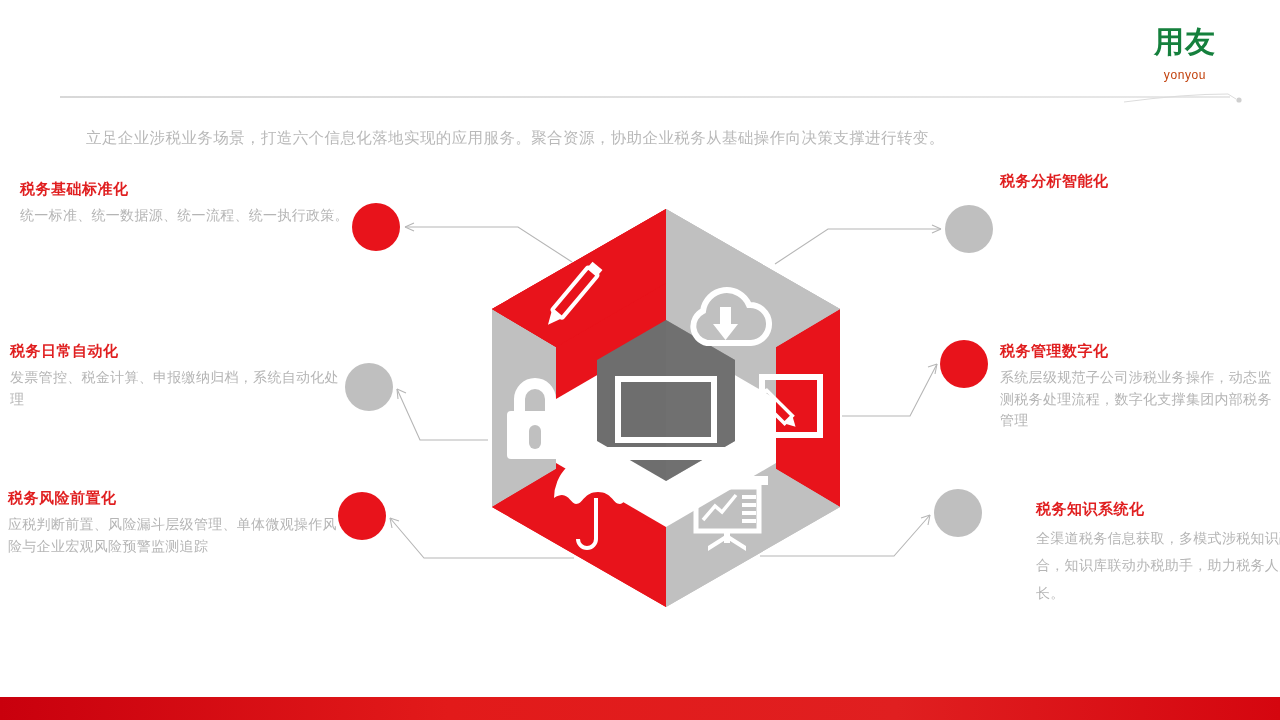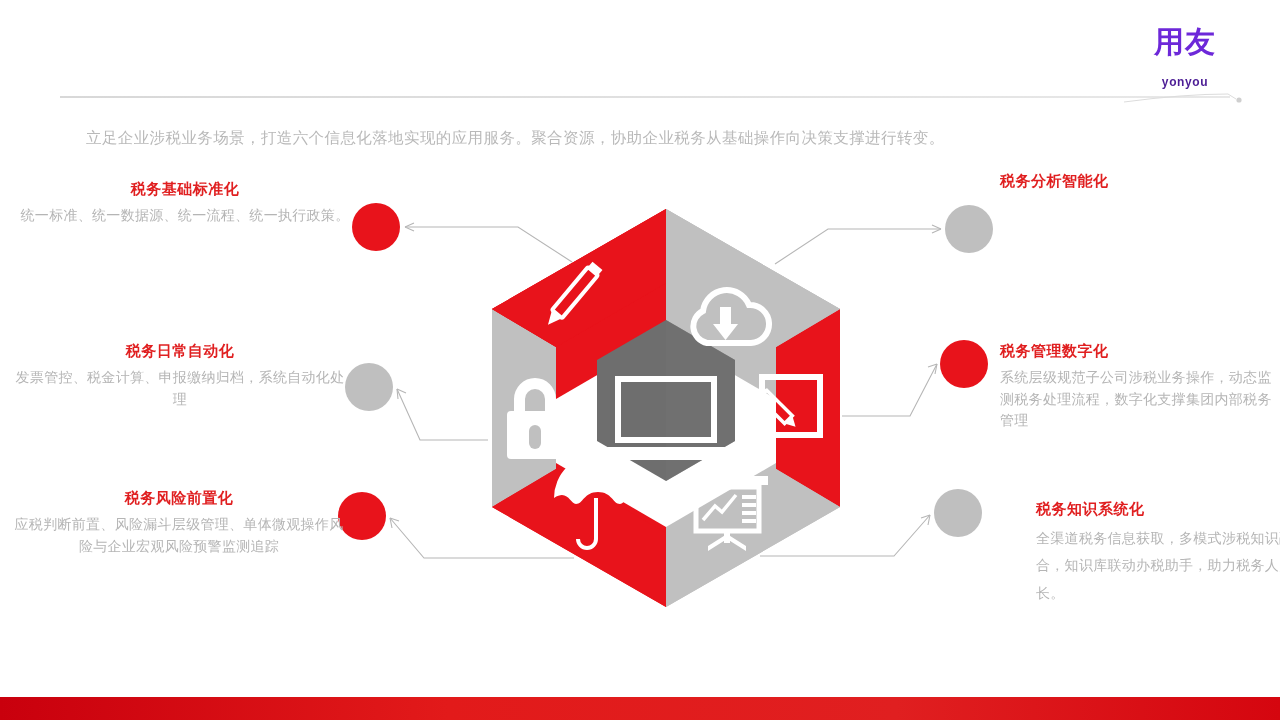--- a/index.html
+++ b/index.html
@@ -18,25 +18,25 @@
     letter-spacing:.5px;white-space:nowrap;
   }
   .title-rule{
     position:absolute;left:60px;top:96px;width:1170px;height:2px;
     background:linear-gradient(to right,#d8d8d8,#e8e8e8);
   }
   .logo{
     position:absolute;right:40px;top:26px;width:110px;text-align:center;
   }
   .logo-cn{
-    font-size:30px;font-weight:bold;color:#6d28d9;letter-spacing:1px;
+    font-size:30px;font-weight:bold;color:#15803d;letter-spacing:1px;
     line-height:1.05;font-family:"DejaVu Sans",sans-serif;
   }
   .logo-en{
-    font-size:12px;font-weight:bold;color:#4c1d95;letter-spacing:.6px;margin-top:17px;
+    font-size:12px;font-weight:normal;color:#c2410c;letter-spacing:.6px;margin-top:10px;
   }
   .logo-swoosh{
     position:absolute;right:36px;top:92px;width:120px;height:12px;
   }
 
   .subtitle{
     position:absolute;left:86px;top:128px;width:1120px;
     font-size:15.5px;color:#b9b9b9;letter-spacing:.4px;white-space:nowrap;font-family:Liberation Serif, serif;
   }
 
@@ -47,21 +47,21 @@
   }
 
   
   .feat{position:absolute;}
   .feat h3{
     margin:0 0 6px 0;font-size:15px;font-weight:bold;color:#e01f20;letter-spacing:.5px;
   }
   .feat p{
     margin:0;font-size:14px;color:#b5b5b5;line-height:1.55;letter-spacing:.3px;
   }
-  .feat.left{text-align:center;}
+  .feat.left{text-align:left;}
   .feat.right{text-align:left;}
 
   .f-std   {left:20px; top:180px; width:330px;}
   .f-auto  {left:10px; top:342px; width:340px;}
   .f-risk  {left:8px;  top:489px; width:342px;}
   .f-ana   {left:1000px;top:172px;width:278px;}
   .f-mgmt  {left:1000px;top:342px;width:278px;}
   .f-know  {left:1036px;top:500px;width:278px;}
   .f-know p{line-height:1.95;}
 

